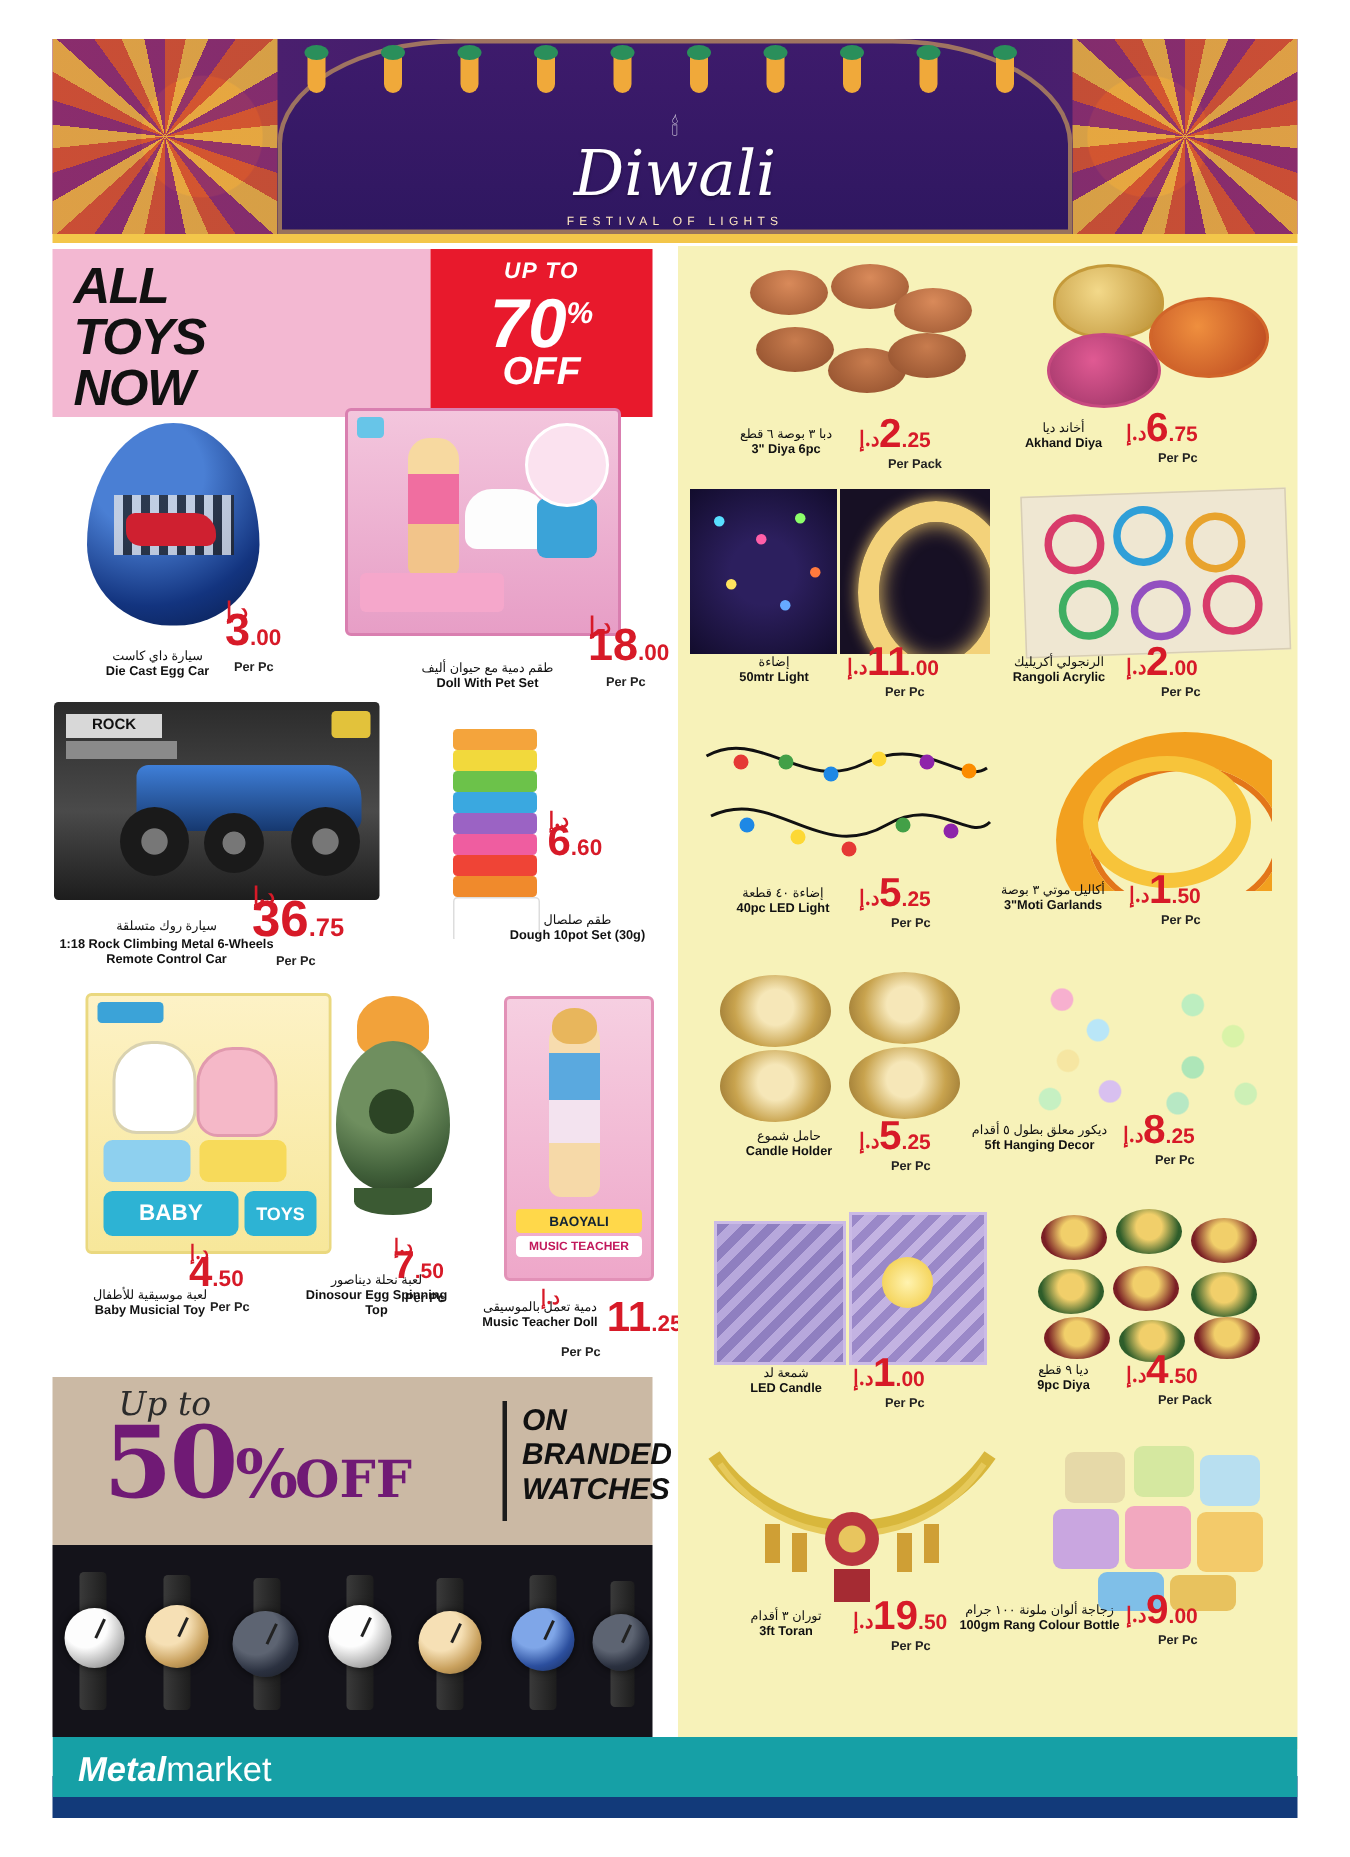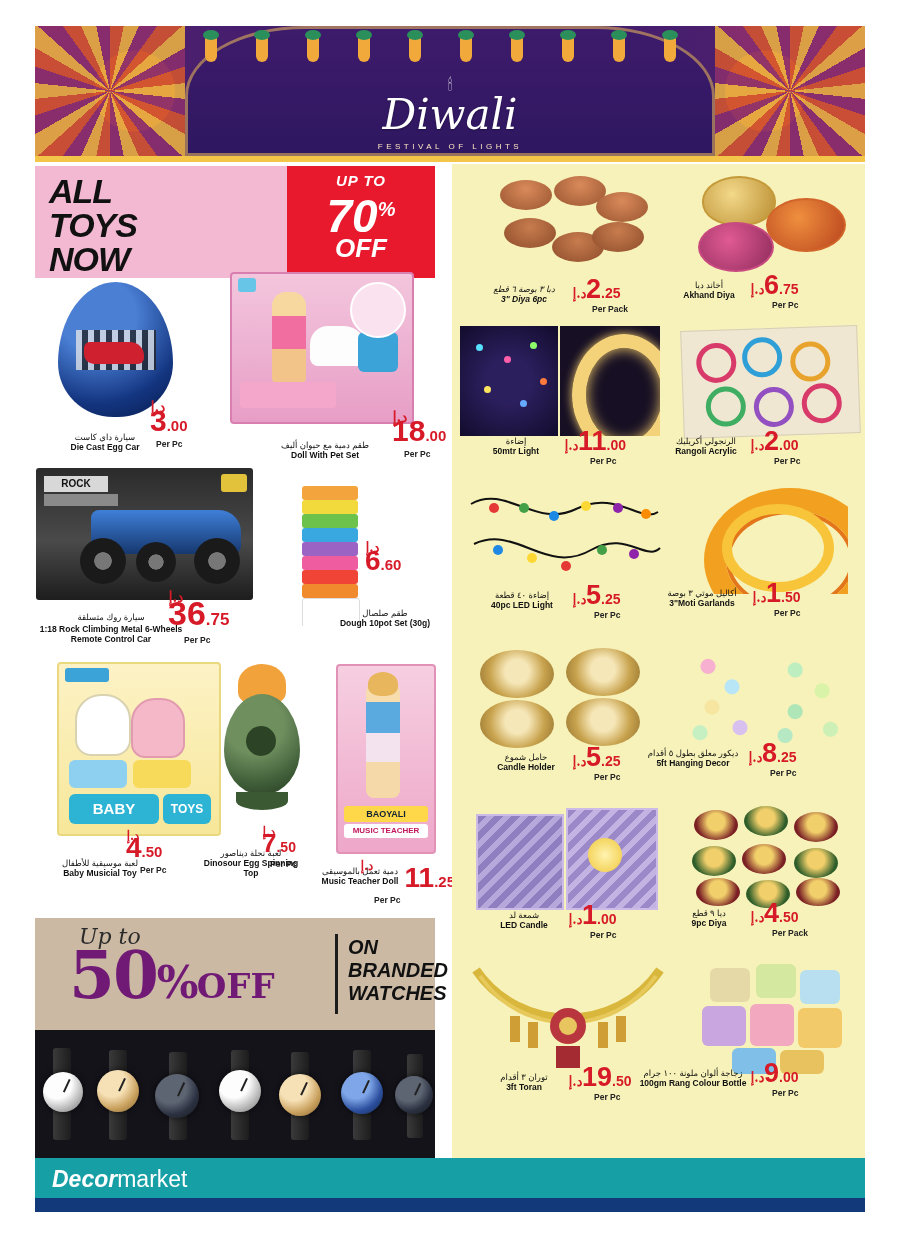--- a/index.html
+++ b/index.html
@@ -364,21 +364,21 @@
         <div style="position:absolute;left:100px;top:48px;width:52px;height:30px;background:radial-gradient(ellipse at 50% 30%,#c87c4e,#8e4d2b);border-radius:50%;"></div>
       </div>
     </div>
     <div class="price-blk" style="left:120px;top:116px;width:90px;">
       <div style="position:absolute;left:0;top:4px;"><span class="riyal" style="font-size:14px;">د.إ</span></div>
       <div style="position:absolute;left:14px;top:-4px;line-height:26px;">
         <span class="pnum" style="font-size:27px;">2</span><span class="pdec" style="font-size:14px;">.25</span>
       </div>
       <div class="perpack" style="position:absolute;left:20px;top:24px;">Per Pack</div>
     </div>
-    <div style="position:absolute;left:22px;top:120px;width:100px;font-style:italic;">
+    <div style="position:absolute;left:22px;top:120px;width:100px;">
       <div class="lbl-ar">دبا ٣ بوصة ٦ قطع</div>
       <div class="lbl-en">3" Diya 6pc</div>
     </div>
 
     <div class="rcell" style="left:220px;top:8px;width:190px;height:140px;">
       <div class="rimg" style="left:10px;top:0;width:170px;height:108px;">
         <div style="position:absolute;left:20px;top:4px;width:70px;height:46px;background:radial-gradient(circle at 40% 35%,#f3d98a,#b98c2f);border-radius:50% 50% 46% 46%;border:2px solid #c59a3a;"></div>
         <div style="position:absolute;left:84px;top:26px;width:76px;height:50px;background:radial-gradient(circle at 40% 35%,#ef8f3e,#b8431d);border-radius:50%;border:2px solid #d1652a;"></div>
         <div style="position:absolute;left:16px;top:50px;width:72px;height:46px;background:radial-gradient(circle at 40% 35%,#e05a93,#8e2b5c);border-radius:50%;border:2px solid #c84a80;"></div>
       </div>
@@ -635,18 +635,18 @@
       <div class="lbl-ar">زجاجة ألوان ملونة ١٠٠ جرام</div>
       <div class="lbl-en">100gm Rang Colour Bottle</div>
     </div>
 
   </div>
 
   <div class="footer">
     <div class="navy"></div>
     <div class="teal"></div>
     <div class="logo">
-      <span>Decor</span><span class="light">market</span>
+      <span>Metal</span><span class="light">market</span>
     </div>
     <div class="white"></div>
   </div>
 
 </div>
 
 </body></html>

